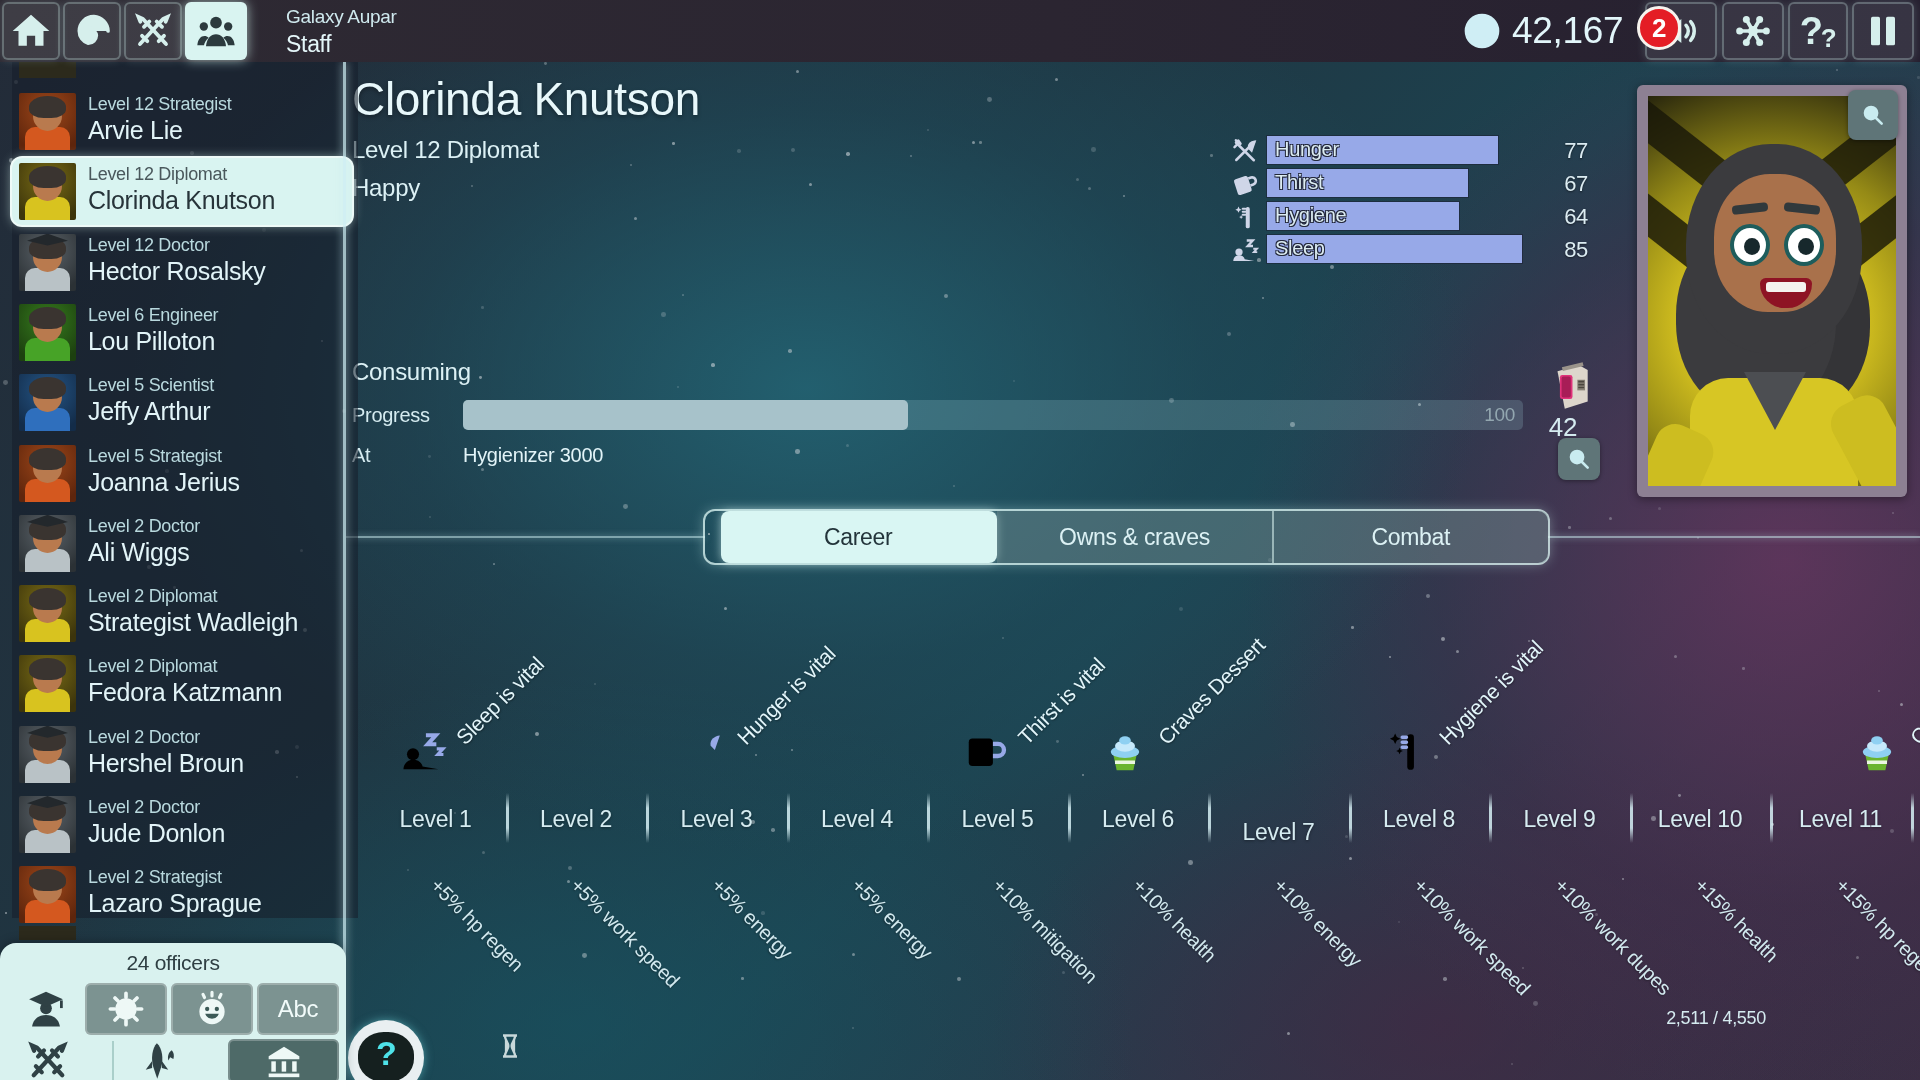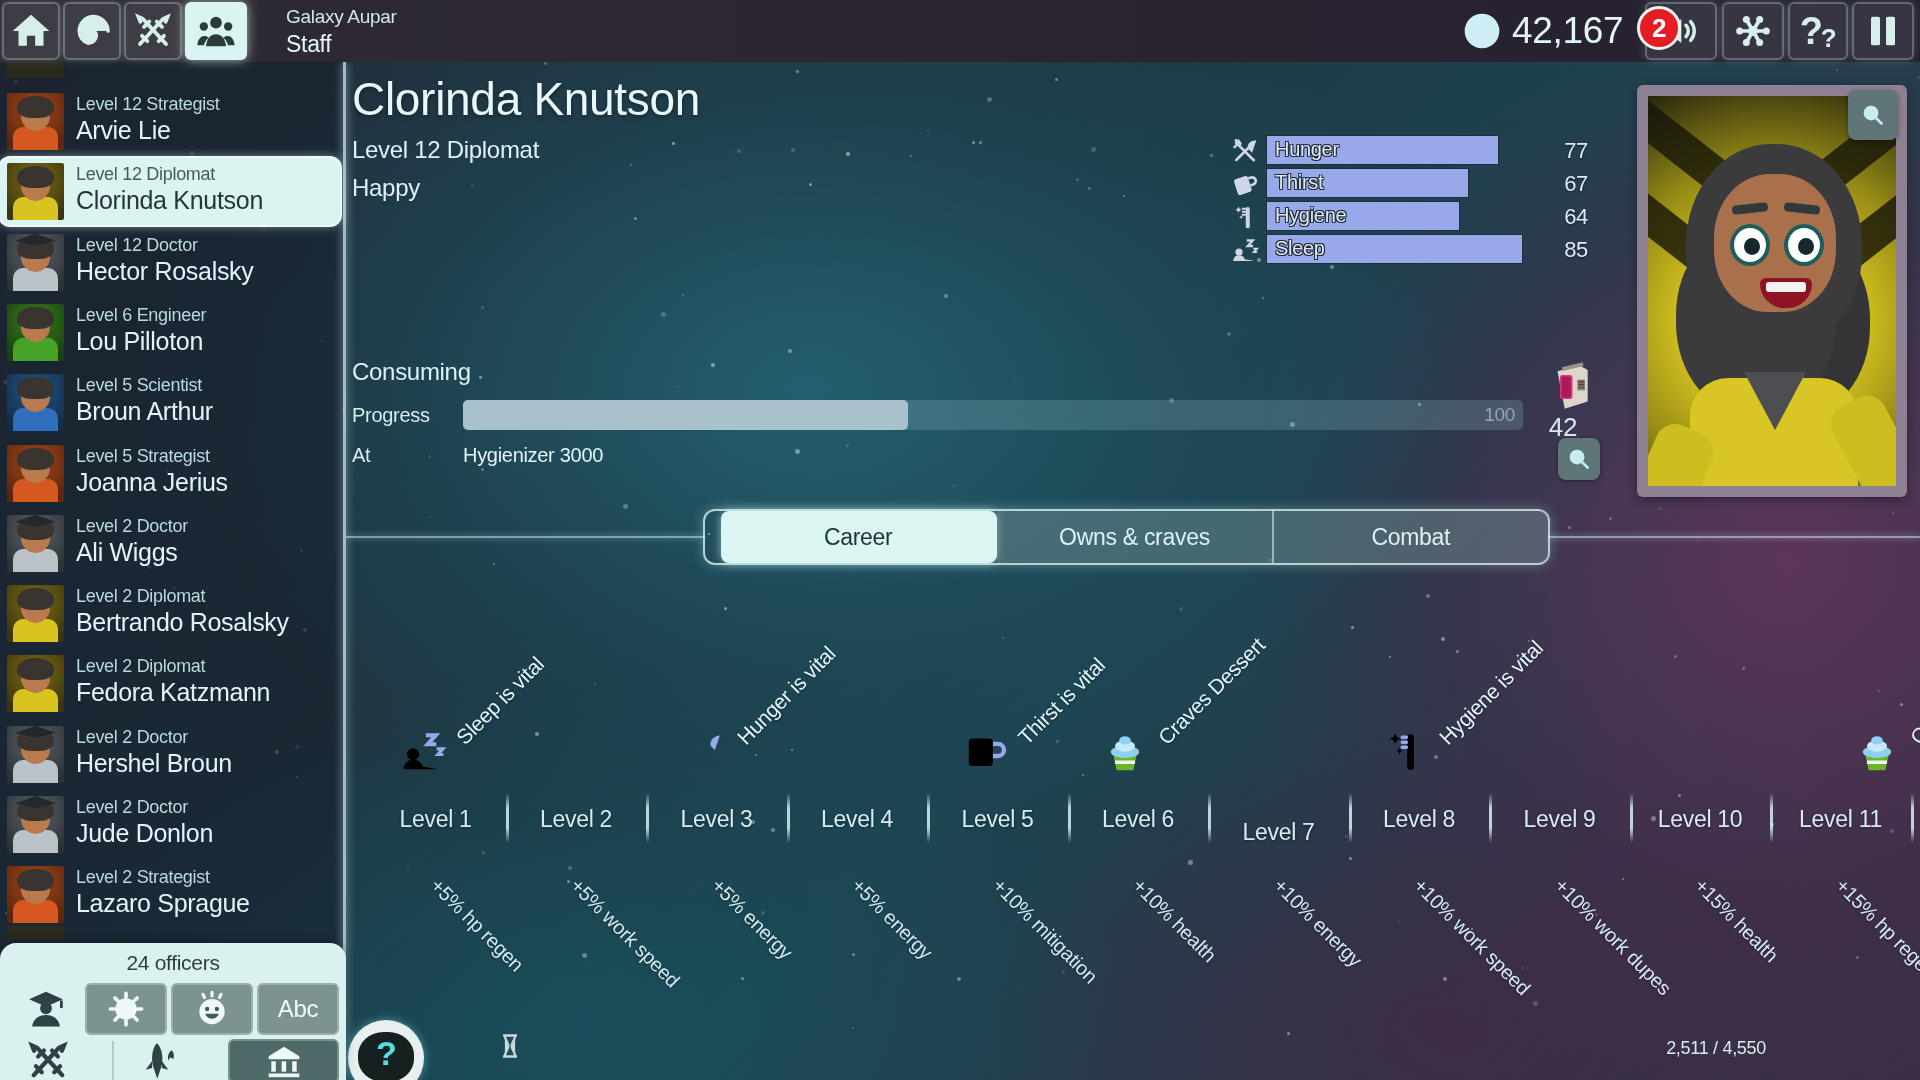--- a/index.html
+++ b/index.html
@@ -39,21 +39,21 @@
   #currency .icon { width:40px; height:40px; color:#cfeef5; }
   #currency .val { font-size:37px; color:#e2f6fa; }
   .badge { position:absolute; left:-8px; top:4px; width:44px; height:44px; border-radius:50%;
            background:#e41d25; border:3px solid #f6f3ee; color:#ffffff; font-size:26px; font-weight:bold;
            display:flex; align-items:center; justify-content:center; }
   #help-btn { font-weight:bold; color:#d6efec; }
   #help-btn .q1 { font-size:38px; }
   #help-btn .q2 { font-size:26px; margin:14px 0 0 -2px; }
 
   
-  #sidebar { position:absolute; left:0; top:62px; width:346px; height:1018px; z-index:4;
+  #sidebar { position:absolute; left:12px; top:62px; width:346px; height:856px; z-index:4;
              background:rgba(22,30,42,.55); }
   #sidebar-edge { position:absolute; left:343px; top:62px; width:3px; height:1018px; z-index:5;
                   background:rgba(205,238,243,.75); box-shadow:0 0 8px rgba(205,238,243,.8); }
   .staff-row { position:absolute; left:0; width:346px; height:67px; cursor:pointer; }
   .staff-row.selected { background:#d9f4f1; border-radius:10px; width:340px;
                         box-shadow:0 0 0 2px #eefaf8, 0 0 12px rgba(220,248,244,.6); }
   .staff-row .lvl { position:absolute; left:76px; top:6px; font-size:18px; color:#b9d9de; }
   .staff-row .nm  { position:absolute; left:76px; top:28px; font-size:25px; color:#e2f4f8; }
   .staff-row.selected .lvl { color:#4a585c; }
   .staff-row.selected .nm  { color:#27343a; }
@@ -469,21 +469,21 @@
           <div class="lvl">Level 6 Engineer</div>
           <div class="nm">Lou Pilloton</div>
         </div>
         <div class="staff-row" style="top: 307.2px;">
           <div class="avatar av-scientist">
             <i class="torso"></i>
             <i class="head"></i>
             <i class="hair"></i>
           </div>
           <div class="lvl">Level 5 Scientist</div>
-          <div class="nm">Broun Arthur</div>
+          <div class="nm">Jeffy Arthur</div>
         </div>
         <div class="staff-row" style="top: 377.5px;">
           <div class="avatar av-strategist">
             <i class="torso"></i>
             <i class="head"></i>
             <i class="hair"></i>
           </div>
           <div class="lvl">Level 5 Strategist</div>
           <div class="nm">Joanna Jerius</div>
         </div>
@@ -497,21 +497,21 @@
           <div class="lvl">Level 2 Doctor</div>
           <div class="nm">Ali Wiggs</div>
         </div>
         <div class="staff-row" style="top: 518.1px;">
           <div class="avatar av-diplomat">
             <i class="torso"></i>
             <i class="head"></i>
             <i class="hair"></i>
           </div>
           <div class="lvl">Level 2 Diplomat</div>
-          <div class="nm">Bertrando Rosalsky</div>
+          <div class="nm">Strategist Wadleigh</div>
         </div>
         <div class="staff-row" style="top: 588.4px;">
           <div class="avatar av-diplomat">
             <i class="torso"></i>
             <i class="head"></i>
             <i class="hair"></i>
           </div>
           <div class="lvl">Level 2 Diplomat</div>
           <div class="nm">Fedora Katzmann</div>
         </div>
@@ -830,14 +830,14 @@
   <div id="robot">
     <div class="shell"></div>
     <div class="visor"></div>
     <div class="q">?</div>
   </div>
   <div id="xp-icon" class="icon">
       <svg viewBox="0 0 24 24" fill="none" stroke="currentColor" stroke-width="2">
         <path d="M6 3h12M6 21h12M7.6 3c0 4.1 3 5.6 3 9s-3 4.9-3 9M16.4 3c0 4.1-3 5.6-3 9s3 4.9 3 9"></path>
       </svg>
     </div>
-  <div id="xp-value" style="position:absolute; left:1650px; top:1038px; width:116px; text-align:right; font-size:18px; color:#d5ebf0; z-index:3;">2,511 / 4,550</div>
+  <div id="xp-value" style="position:absolute; left:1650px; top:1008px; width:116px; text-align:right; font-size:18px; color:#d5ebf0; z-index:3;">2,511 / 4,550</div>
 </div>
 
 </body></html>

